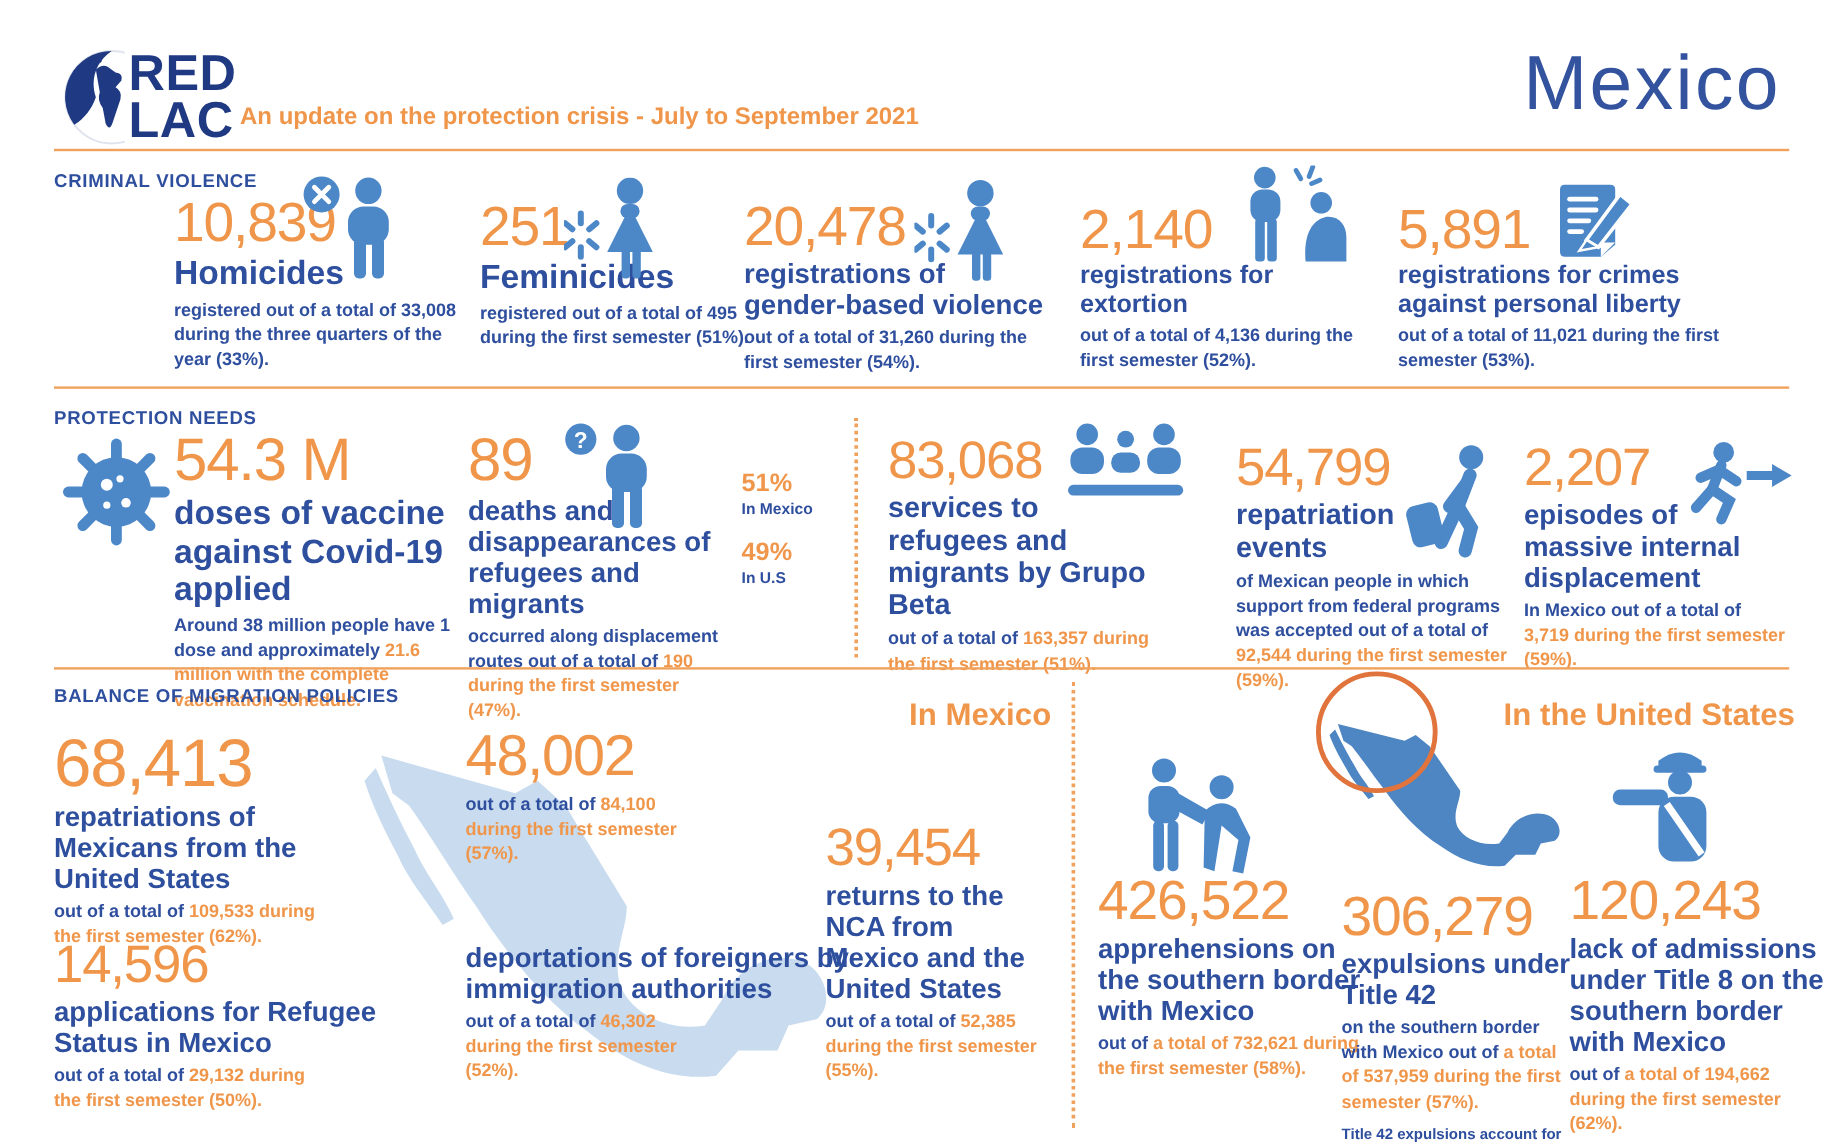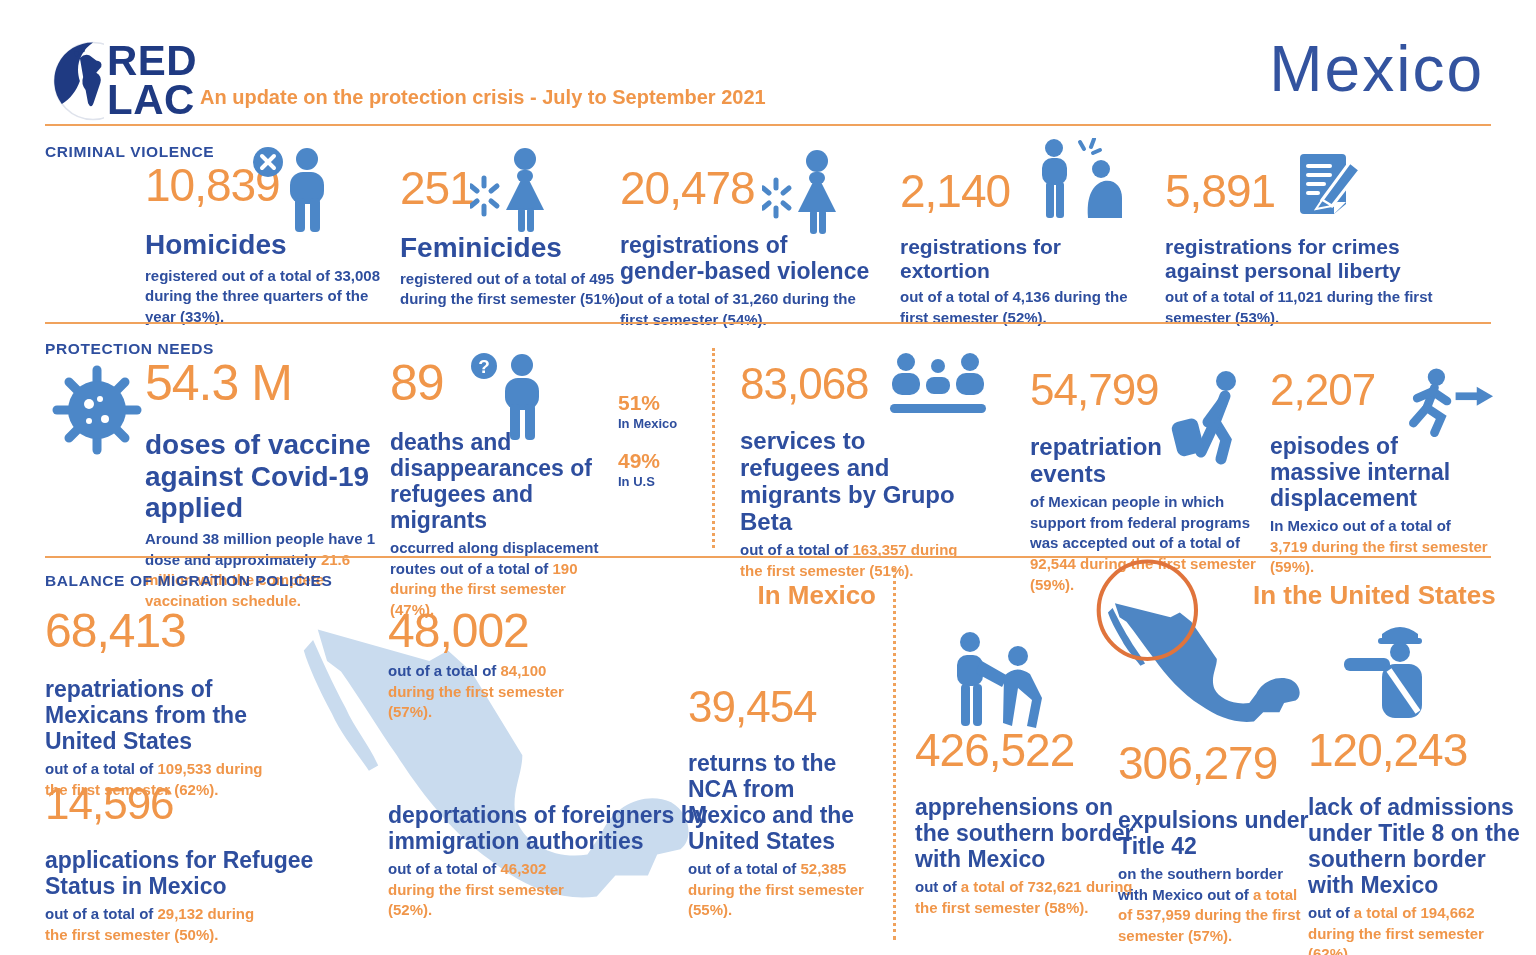--- a/index.html
+++ b/index.html
@@ -5,21 +5,21 @@
   *{margin:0;padding:0;box-sizing:border-box}
   html,body{background:#fff}
   body{font-family:"Liberation Sans",sans-serif;color:#2e4e9e}
   .page{position:relative;width:1536px;height:955px;background:#fff;overflow:hidden}
   .abs{position:absolute}
   .hline{position:absolute;height:2px;background:#f0a25c}
   .vdots{position:absolute;width:0;border-left:3px dotted #f0a25c}
   .sechead{position:absolute;font-weight:bold;font-size:15.5px;letter-spacing:.6px;color:#2e4e9e}
   .stat{position:absolute}
   .num{font-weight:normal;color:#f0964a;line-height:1.02;letter-spacing:-1px;white-space:nowrap}
-  .lbl{font-weight:bold;color:#2e4e9e;line-height:1.13;margin-top:20px}
+  .lbl{font-weight:bold;color:#2e4e9e;line-height:1.13;margin-top:3px}
   .det{font-size:15px;font-weight:bold;color:#2e4e9e;line-height:1.38;margin-top:5px}
   .det .o{color:#f0964a}
   .note{font-size:12.5px;font-weight:bold;color:#2e4e9e;line-height:1.32;margin-top:7px}
   .icon{position:absolute;color:#4c87c8}
   .icon svg{display:block;width:100%;height:100%}
   .zone-label{position:absolute;font-weight:bold;font-size:26px;color:#f0964a;white-space:nowrap}
   .pct{position:absolute}
   .pct .pv{font-weight:bold;font-size:21px;color:#f0964a;line-height:1}
   .pct .pl{font-weight:bold;font-size:13px;color:#2e4e9e;margin-top:3px}
   .logo-txt{font-weight:bold;font-size:42px;line-height:.92;letter-spacing:.5px;color:#1f3a82;background:#fff;padding-left:3px}
@@ -271,21 +271,21 @@
     <svg viewBox="0 0 200 130" preserveAspectRatio="none">
       <path fill-rule="evenodd" fill="currentColor" d="M30 14 L78 26 L86 22 L96 30 L118 62 C118 70 112 78 116 88 C120 96 132 102 146 100 L152 92 C158 80 172 76 182 80 C190 84 192 94 186 98 L176 100 L172 108 L158 108 L150 116 C134 118 118 112 104 102 C88 92 74 76 64 62 C56 52 48 40 40 30 L34 26 Z M28 18 C32 26 36 34 42 44 C46 52 52 58 56 66 L52 68 C46 60 40 54 36 46 C30 36 26 28 24 22 Z"></path>
     </svg>
   </div>
 
   <div class="zone-label" style="left:698px;top:580px;width:178px;text-align:right">In Mexico</div>
   <div class="vdots" style="left:893px;top:568px;height:372px"></div>
   <div class="zone-label" style="left:1253px;top:580px">In the United States</div>
 
   <div class="stat" style="left:45px;top:607px;width:270px;z-index:2">
-    <div class="num" style="font-size:48px">68,413</div>
+    <div class="num" style="font-size:56px">68,413</div>
     <div class="lbl" style="font-size:23px">repatriations of Mexicans from the United States</div>
     <div class="det" style="width:235px"><span class="b">out of a total of</span> <span class="o">109,533 during the first semester (62%).</span></div>
   </div>
 
   <div class="stat" style="left:388px;top:607px;width:330px;z-index:2">
     <div class="num" style="font-size:48px">48,002</div>
     <div class="det" style="width:200px"><span class="b">out of a total of</span> <span class="o">84,100 during the first semester (57%).</span></div>
   </div>
 
   <div class="stat" style="left:688px;top:685px;width:190px;z-index:2">

